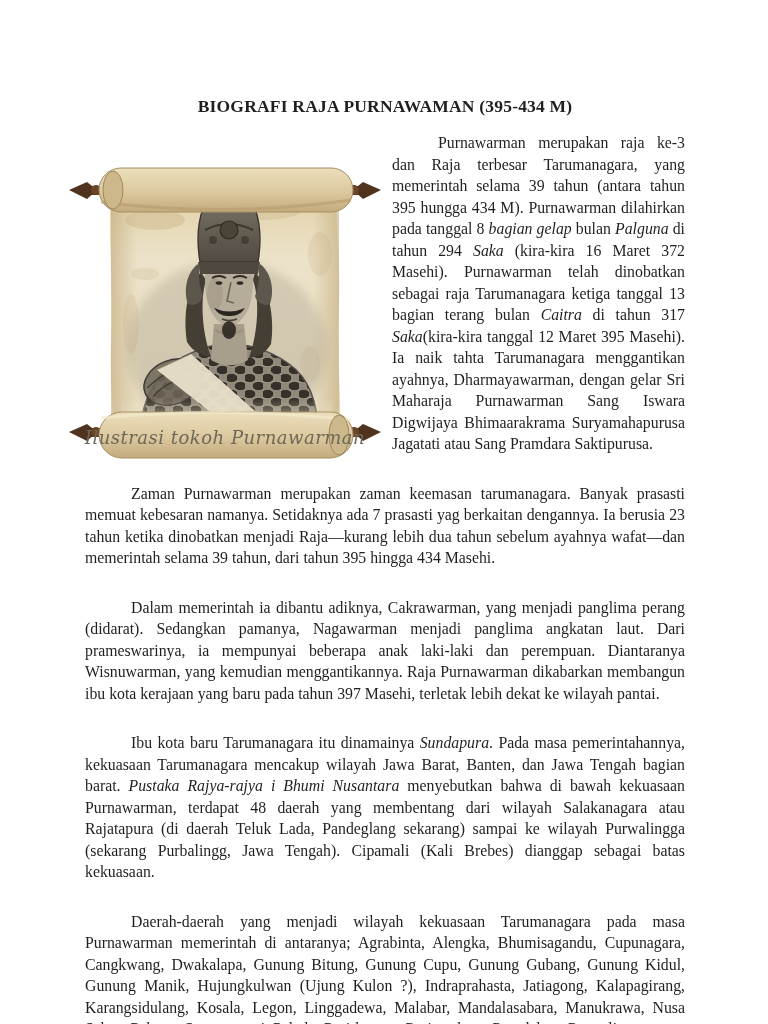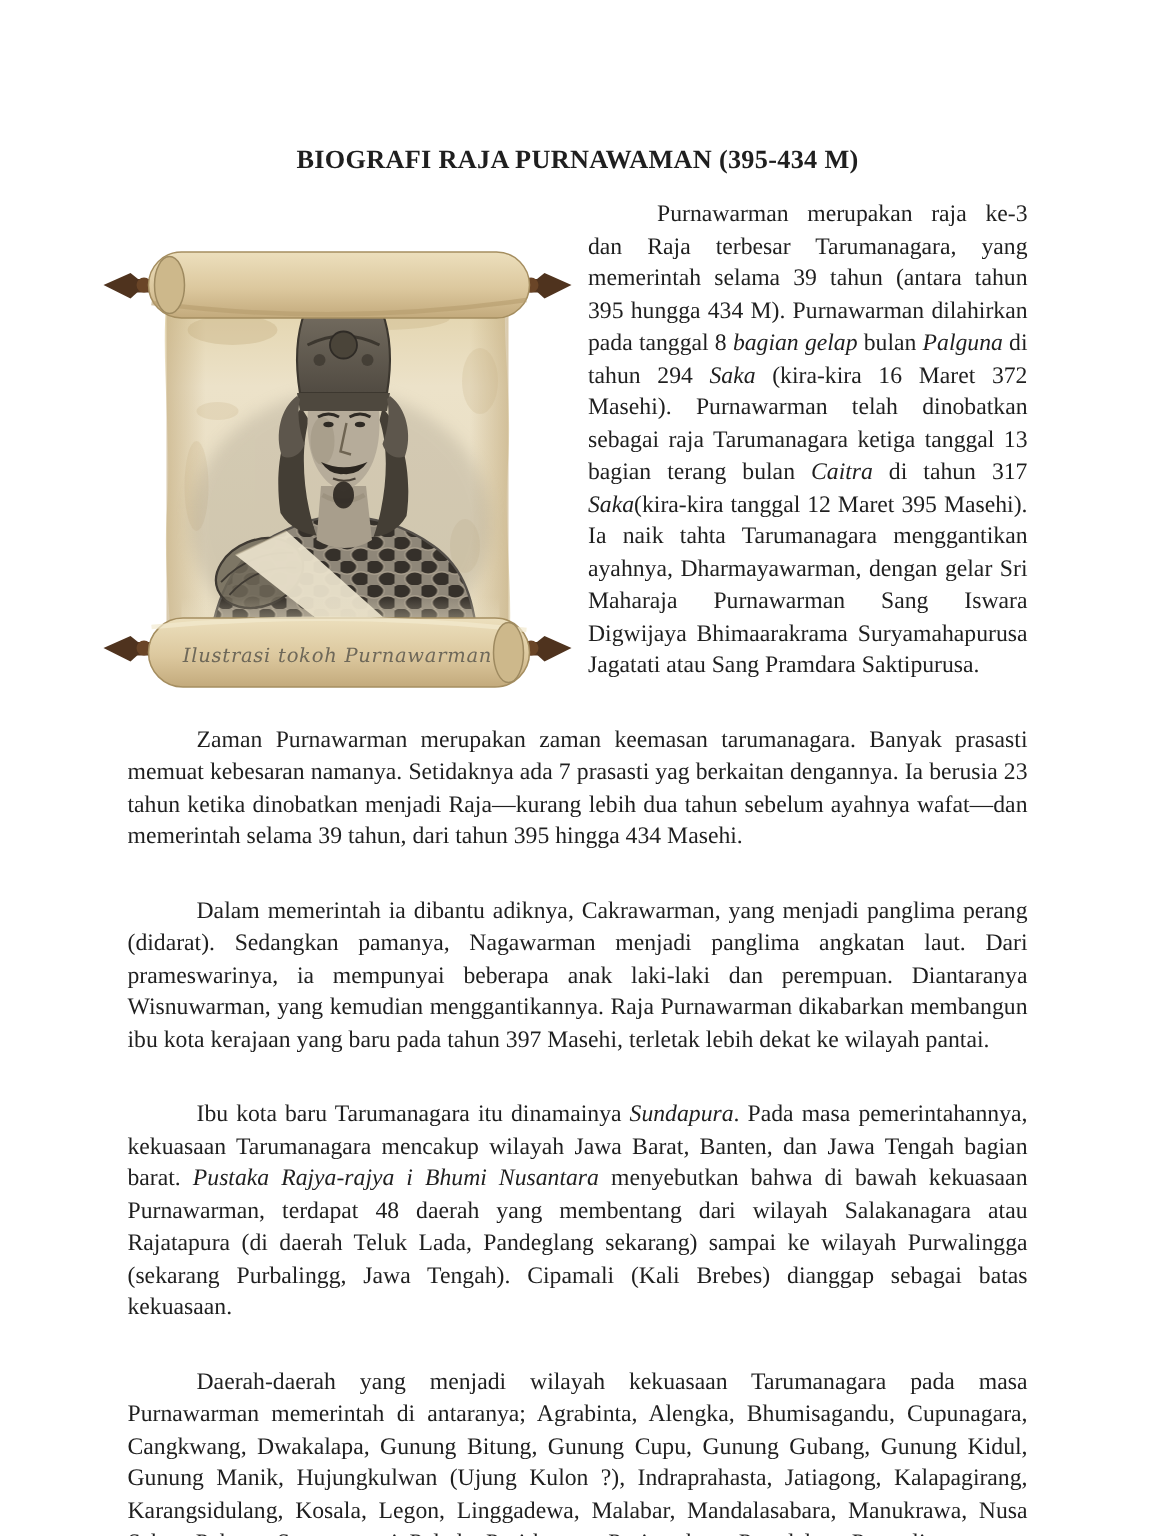--- a/index.html
+++ b/index.html
@@ -38,21 +38,21 @@
     position: relative;
     padding: 0;
   }
   figure.scroll-figure svg { display: block; width: 320px; height: 336px; }
   figure.scroll-figure figcaption {
     position: absolute;
     left: 0; right: 0; bottom: 22px;
     text-align: center;
     font-family: "DejaVu Serif", serif;
     font-style: italic;
-    font-size: 13px;
+    font-size: 18px;
     letter-spacing: 0.5px;
     color: var(--caption-text, #6e6859);
   }
 </style>
 </head>
 <body>
 
 <div class="page">
 
   <h1 class="doc-title">BIOGRAFI RAJA PURNAWAMAN (395-434 M)</h1>

